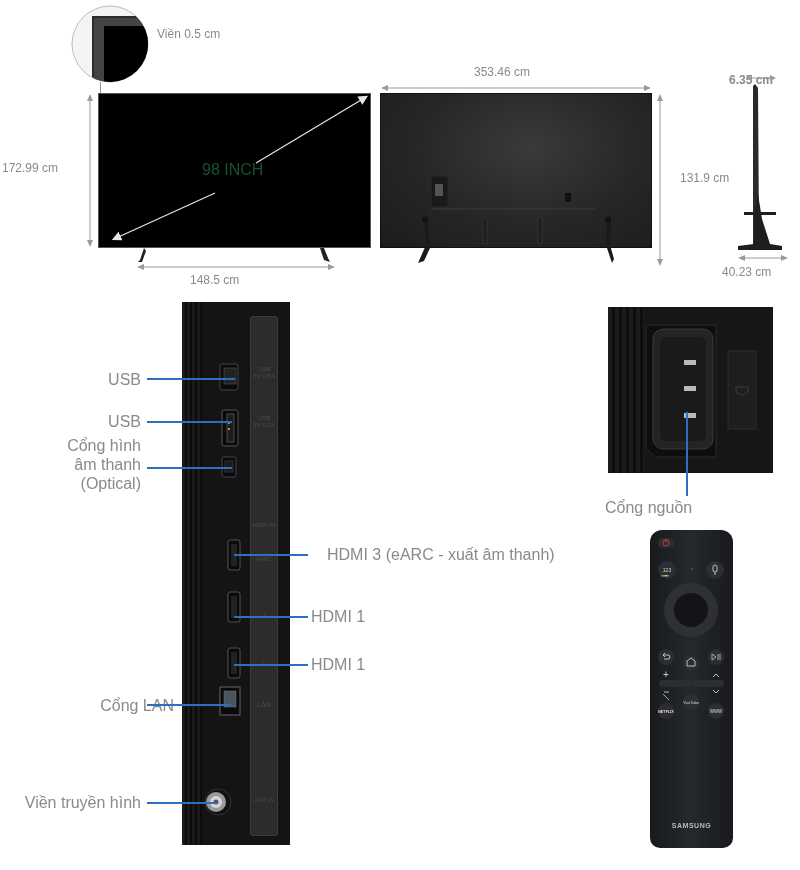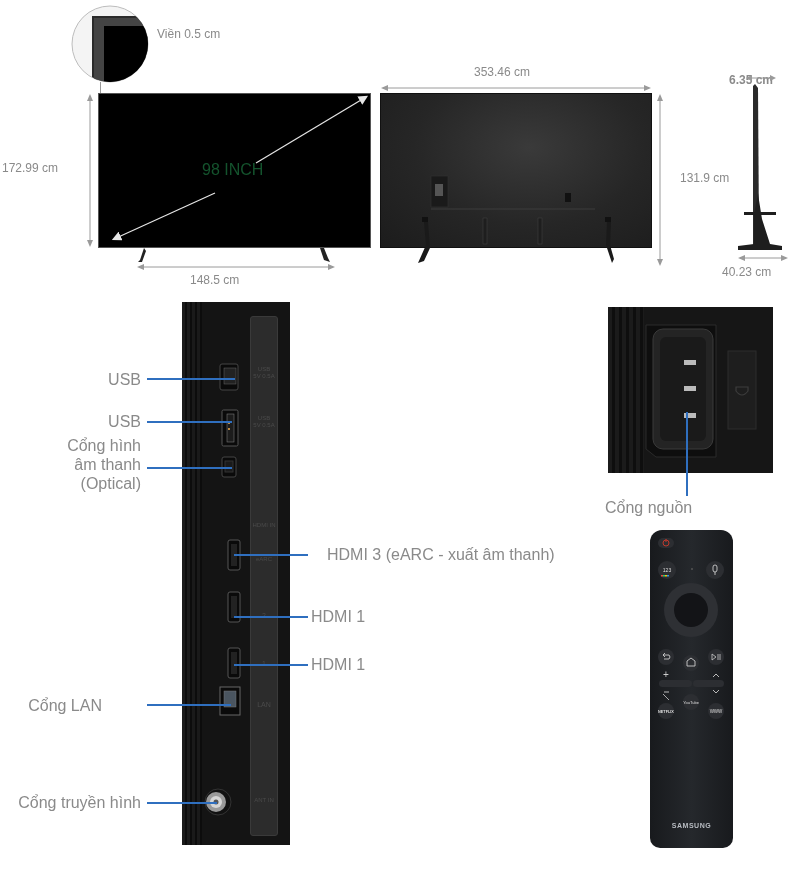--- a/index.html
+++ b/index.html
@@ -187,24 +187,24 @@
   <div class="port-label right" style="right:659px;top:412px;">USB</div>
   <div class="leader" style="left:147px;top:421px;width:85px;"></div>
 
   <div class="port-label right" style="right:659px;top:436px;">
     <div>Cổng hình</div>
     <div>âm thanh</div>
     <div>(Optical)</div>
   </div>
   <div class="leader" style="left:147px;top:467px;width:85px;"></div>
 
-  <div class="port-label right" style="right:698px;top:696px;">Cổng LAN</div>
+  <div class="port-label right" style="right:626px;top:696px;">Cổng LAN</div>
   <div class="leader" style="left:147px;top:704px;width:84px;"></div>
 
-  <div class="port-label right" style="right:659px;top:793px;">Cổng truyền hình</div>
+  <div class="port-label right" style="right:659px;top:793px;">Viền truyền hình</div>
   <div class="leader" style="left:147px;top:802px;width:70px;"></div>
 
   <div class="leader" style="left:234px;top:554px;width:74px;"></div>
   <div class="port-label" style="left:327px;top:545px;">HDMI 3 (eARC - xuất âm thanh)</div>
 
   <div class="leader" style="left:234px;top:616px;width:74px;"></div>
   <div class="port-label" style="left:311px;top:607px;">HDMI 1</div>
 
   <div class="leader" style="left:234px;top:664px;width:74px;"></div>
   <div class="port-label" style="left:311px;top:655px;">HDMI 1</div>

